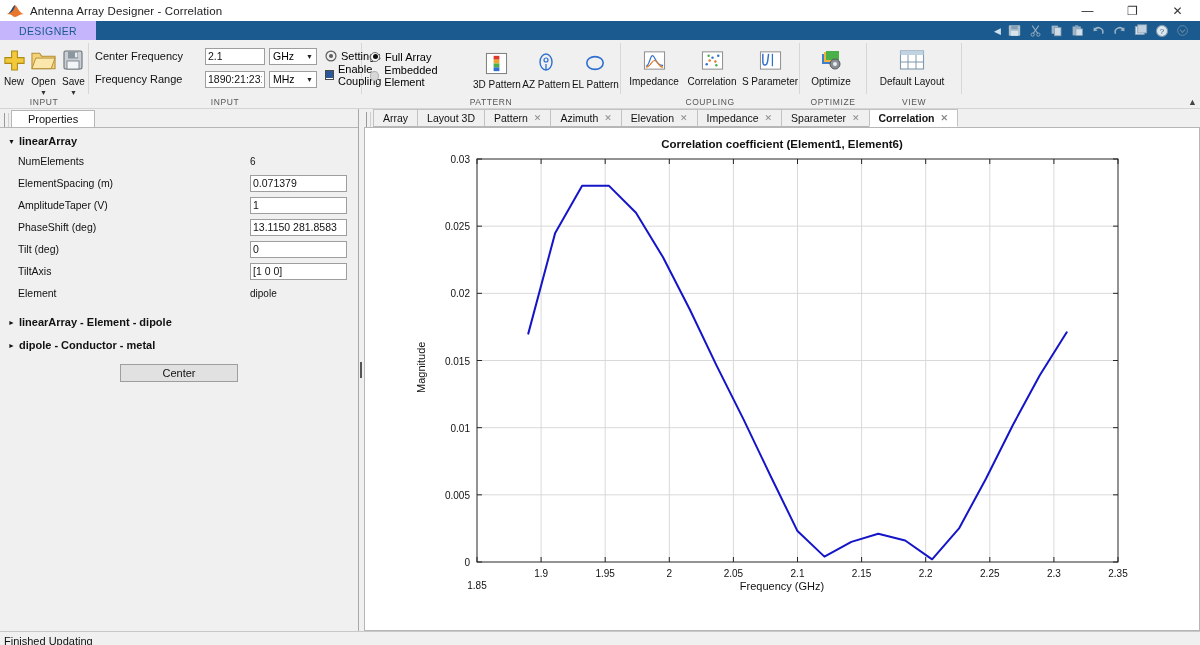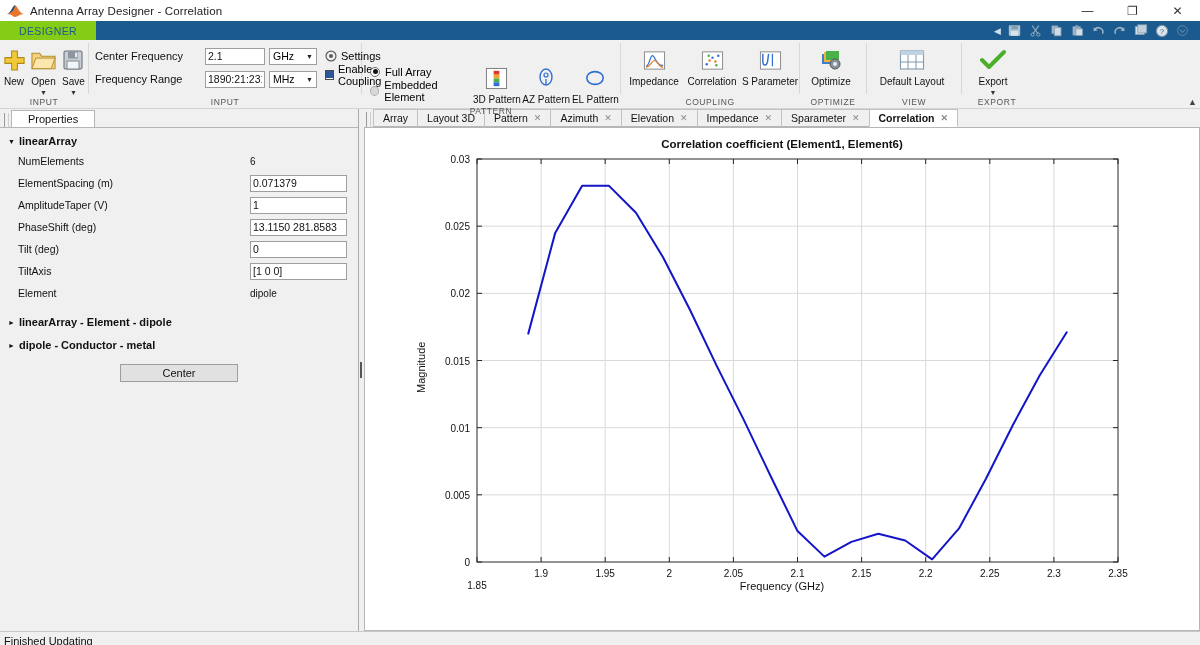--- a/index.html
+++ b/index.html
@@ -13,21 +13,21 @@
   
   .titlebar{height:21px;background:#fff;display:flex;align-items:center;position:relative;}
   .tb-logo{width:20px;height:16px;margin:0 4px 0 6px;position:relative;flex:0 0 auto;}
   .tb-logo svg{display:block}
   .tb-title{font-size:11.5px;color:#222;letter-spacing:.1px;}
   .tb-btns{position:absolute;right:0;top:0;height:21px;display:flex;}
   .tb-btn{width:45px;height:21px;display:flex;align-items:center;justify-content:center;color:#333;font-size:12px;}
   
   .ribbon-tabs{height:19px;background:#1a5a8e;display:flex;align-items:flex-end;position:relative;}
   .rib-tab{height:19px;min-width:96px;padding:0 14px;display:flex;align-items:center;justify-content:center;
-    font-size:10.5px;color:#1a5a8e;background:#84cc16;letter-spacing:.4px;}
+    font-size:10.5px;color:#1a5a8e;background:#c4b5fd;letter-spacing:.4px;}
   .qat{position:absolute;right:4px;top:0;height:19px;display:flex;align-items:center;gap:2px;padding-right:4px;}
   .qat-ic{width:19px;height:17px;display:flex;align-items:center;justify-content:center;opacity:.92}
   .qat-arrow{color:#cfe0ee;font-size:9px;margin-right:2px;}
   
   .ribbon{height:69px;background:#f0f0f0;display:flex;position:relative;border-bottom:1px solid #d4d4d4;}
   .rgroup{display:flex;flex-direction:column;position:relative;height:69px;}
   .rgroup .gbody{flex:1;display:flex;align-items:flex-start;padding-top:4px;}
   .rgroup .glabel{height:13px;font-size:8.5px;color:#555;text-align:center;letter-spacing:.6px;line-height:13px;}
   .gsep{width:1px;background:#d7d7d7;margin:3px 0 14px 0;}
   
@@ -244,21 +244,21 @@
           <span class="chk on"></span>
           <span>Enable Coupling</span>
         </div>
       </div>
     </div>
     <div class="glabel">INPUT</div>
   </div>
   <div class="gsep"></div>
 
   <div class="rgroup" style="width:258px">
-    <div class="gbody" style="padding-left:8px;padding-top:22px;">
+    <div class="gbody" style="padding-left:8px;padding-top:7px;">
       <div style="display:flex;flex-direction:column;width:104px;">
         <div class="optrow">
           <span class="radio on"></span>
           <span>Full Array</span>
         </div>
         <div class="optrow">
           <span class="radio off"></span>
           <span>Embedded Element</span>
         </div>
       </div>
@@ -368,34 +368,20 @@
             <path d="M9 6 V20 M17 6 V20 M1.5 13 H24.5" stroke="#7f99ad" stroke-width="1"></path>
           </svg>
         </span>
         <span class="lb">Default Layout</span>
       </div>
     </div>
     <div class="glabel">VIEW</div>
   </div>
   <div class="gsep"></div>
 
-  <div class="rgroup" style="width:70px">
-    <div class="gbody">
-      <div class="bigbtn" style="width:62px">
-        <span class="ic">
-          <svg width="26" height="22" viewBox="0 0 26 22">
-            <path d="M2 11 L9 18 L24 3" fill="none" stroke="#4caf2a" stroke-width="4" stroke-linecap="round" stroke-linejoin="round"></path>
-          </svg>
-        </span>
-        <span class="lb">Export</span>
-        <span class="dd">▼</span>
-      </div>
-    </div>
-    <div class="glabel">EXPORT</div>
-  </div>
 
   <div class="collapse">▲</div>
 </div>
 
 <div class="main">
 
   <div class="leftpanel">
     <div class="proptabs">
       <div class="pgrip"></div>
       <div class="ptab">Properties</div>

